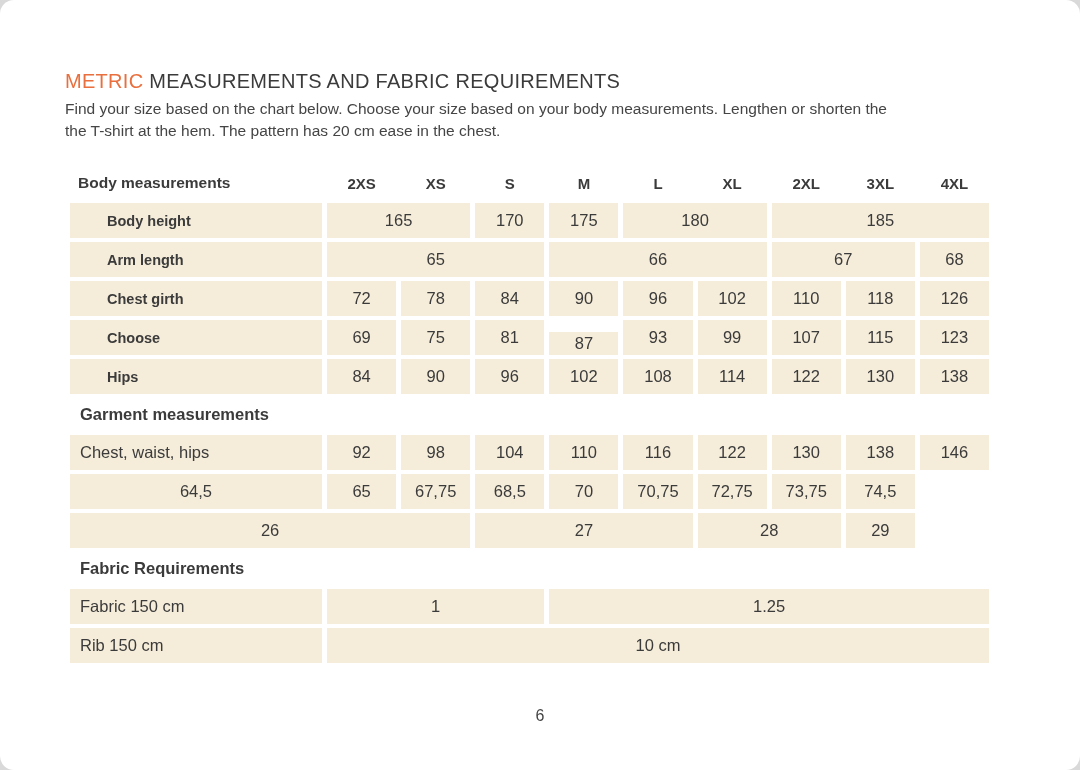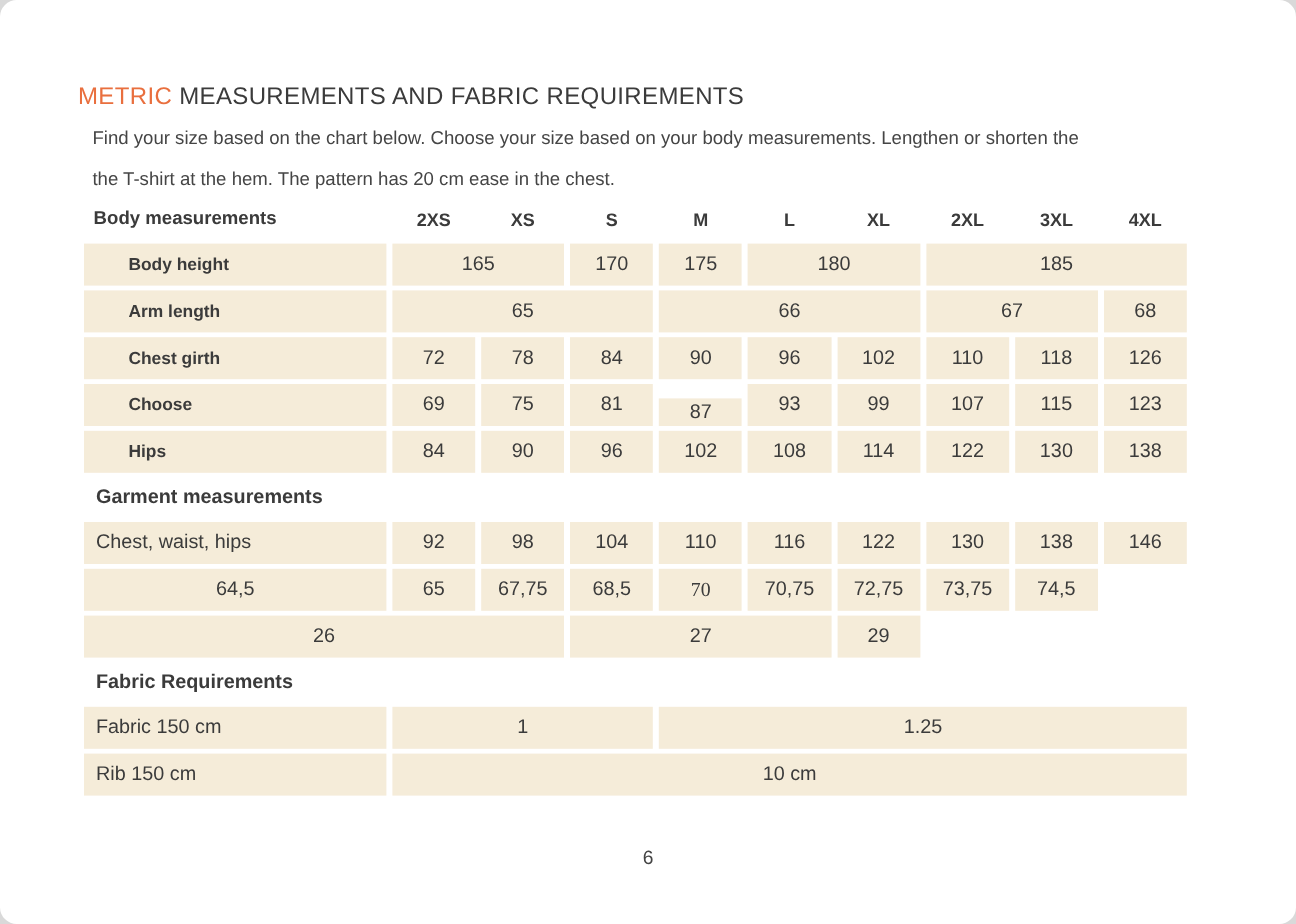--- a/index.html
+++ b/index.html
@@ -26,21 +26,21 @@
   .page-title{
     font-size:20px;
     font-weight:500;
     letter-spacing:0.3px;
     color:var(--text,#3b3b3b);
     margin:0 0 5px 0;
     white-space:nowrap;
   }
   .page-title .accent{color:var(--accent,#e96f3e);}
   .intro p{
-    margin:12px;
+    margin:0;
     font-size:15.5px;
     line-height:21.5px;
     color:#454545;
   }
   .table-wrap{
     position:absolute;
     left:70px;
     top:168px;
     width:919px;
   }
@@ -189,29 +189,30 @@
         <div class="cell" style="grid-column: span 1;">122</div>
         <div class="cell" style="grid-column: span 1;">130</div>
         <div class="cell" style="grid-column: span 1;">138</div>
         <div class="cell" style="grid-column: span 1;">146</div>
       </div>
       <div class="t-row">
         <div class="cell" style="grid-column: span 1;">64,5</div>
         <div class="cell" style="grid-column: span 1;">65</div>
         <div class="cell" style="grid-column: span 1;">67,75</div>
         <div class="cell" style="grid-column: span 1;">68,5</div>
-        <div class="cell" style="grid-column: span 1; font-family: Liberation Serif, serif;">70</div>
+        <div class="cell" style="grid-column: span 1;">70</div>
         <div class="cell" style="grid-column: span 1;">70,75</div>
         <div class="cell" style="grid-column: span 1;">72,75</div>
         <div class="cell" style="grid-column: span 1;">73,75</div>
         <div class="cell" style="grid-column: span 1;">74,5</div>
       </div>
       <div class="t-row">
         <div class="cell" style="grid-column: span 3;">26</div>
         <div class="cell" style="grid-column: span 3;">27</div>
+        <div class="cell" style="grid-column: span 2;">28</div>
         <div class="cell" style="grid-column: span 1;">29</div>
       </div>
       <div class="section-title">Fabric Requirements</div>
       <div class="t-row">
         <div class="label-cell label-reg">Fabric 150 cm</div>
         <div class="cell" style="grid-column: span 3;">1</div>
         <div class="cell" style="grid-column: span 6;">1.25</div>
       </div>
       <div class="t-row">
         <div class="label-cell label-reg">Rib 150 cm</div>

